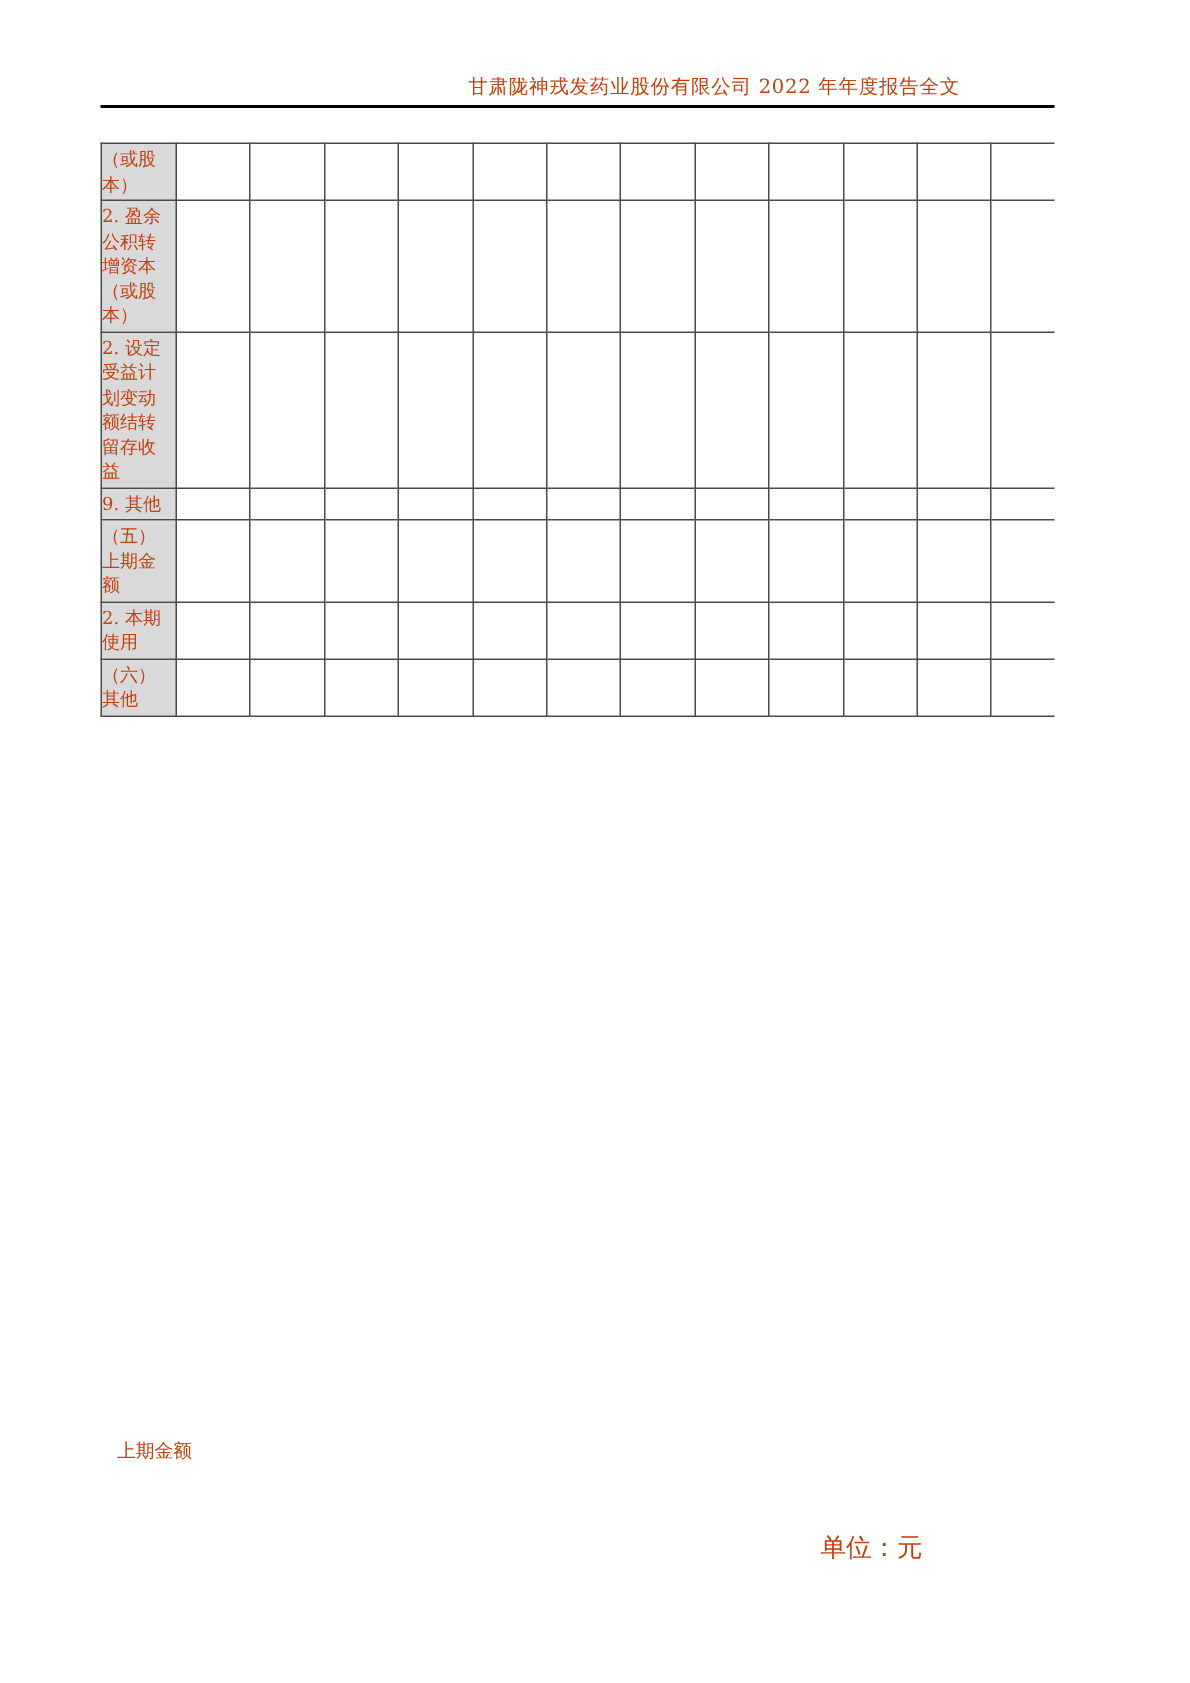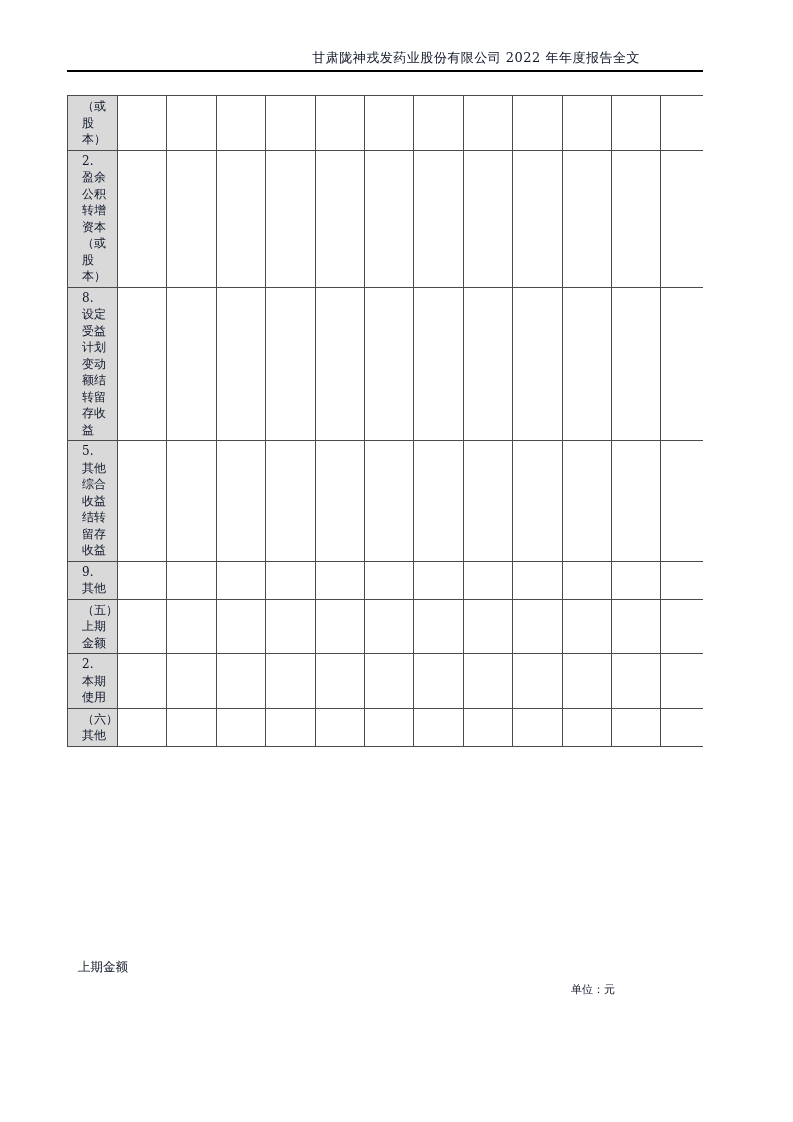--- a/index.html
+++ b/index.html
@@ -1,21 +1,21 @@
 <!DOCTYPE html>
 <html><head>
 <meta charset="utf-8">
 <style>
   html,body{margin:0;padding:0;background:#ffffff;}
   .page{
     position:relative;
     width:703px;height:1122px;
     background:#ffffff;
     font-family:"DejaVu Serif","Liberation Serif",serif;
-    color:#0f172a;
+    color:#c2410c;
     overflow:hidden;
   }
   .header-title{
     position:absolute;
     top:49px;right:63px;
     font-size:13px;
     letter-spacing:0.5px;
     white-space:nowrap;
   }
   .header-rule{
@@ -33,39 +33,39 @@
   }
   table.equity td{
     border:1px solid #4a4a4a;
     font-size:12px;
     line-height:16.5px;
     vertical-align:middle;
     overflow:hidden;
   }
   td.label-cell{
     background:#d9d9d9;
-    padding:2px 9px 2px 14px;
+    padding:2px 9px 2px 0;
     text-align:left;
     word-break:normal;
     line-break:strict;
   }
   td.value-cell{
     background:#ffffff;
     padding:2px 6px 2px 4px;
     text-align:right;
   }
   .prior-period-label{
     position:absolute;
     top:959px;left:78px;
     font-size:12.5px;
   }
   .unit-label{
     position:absolute;
-    top:982px;right:88px;
-    font-size:11px;
+    top:1020px;right:88px;
+    font-size:17px;
   }
   .page-number{
     position:absolute;
     top:1036px;left:703px;
     font-size:12px;
     text-align:right;
   }
 </style>
 </head>
 <body>
@@ -117,36 +117,21 @@
           <td class="value-cell"></td>
           <td class="value-cell"></td>
           <td class="value-cell"></td>
           <td class="value-cell"></td>
           <td class="value-cell"></td>
           <td class="value-cell"></td>
           <td class="value-cell"></td>
           <td class="value-cell"></td>
         </tr>
         <tr>
-          <td class="label-cell">8. 设定受益计划变动额结转留存收益</td>
-          <td class="value-cell"></td>
-          <td class="value-cell"></td>
-          <td class="value-cell"></td>
-          <td class="value-cell"></td>
-          <td class="value-cell"></td>
-          <td class="value-cell"></td>
-          <td class="value-cell"></td>
-          <td class="value-cell"></td>
-          <td class="value-cell"></td>
-          <td class="value-cell"></td>
-          <td class="value-cell"></td>
-          <td class="value-cell"></td>
-        </tr>
-        <tr>
-          <td class="label-cell">5. 其他综合收益结转留存收益</td>
+          <td class="label-cell">2. 设定受益计划变动额结转留存收益</td>
           <td class="value-cell"></td>
           <td class="value-cell"></td>
           <td class="value-cell"></td>
           <td class="value-cell"></td>
           <td class="value-cell"></td>
           <td class="value-cell"></td>
           <td class="value-cell"></td>
           <td class="value-cell"></td>
           <td class="value-cell"></td>
           <td class="value-cell"></td>

